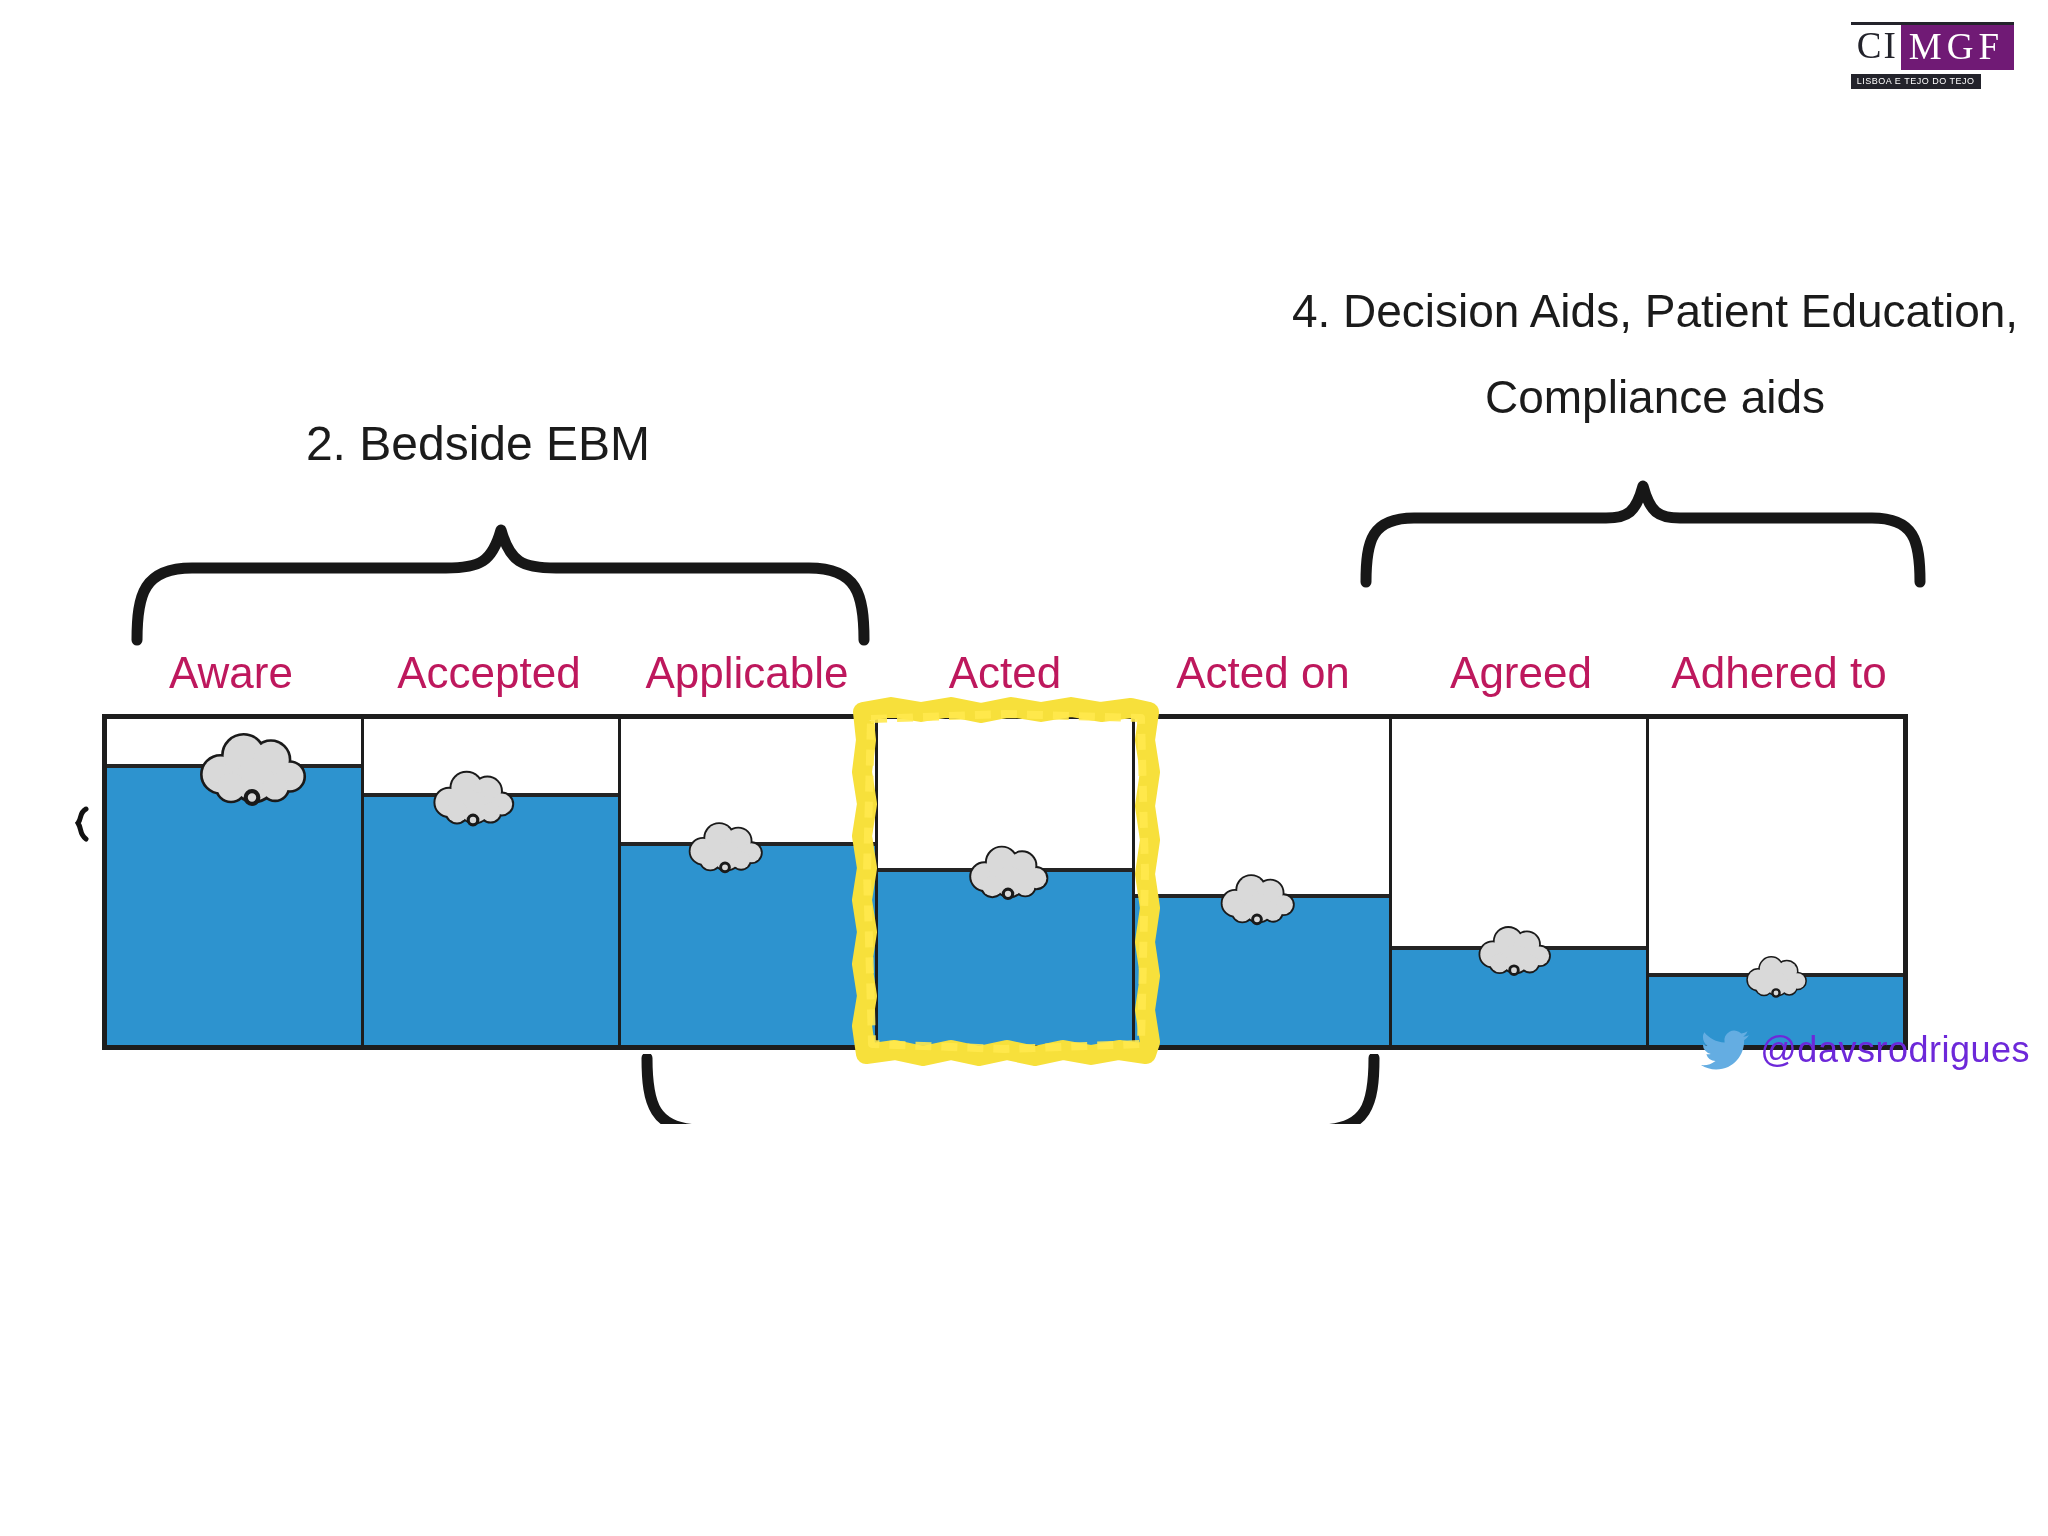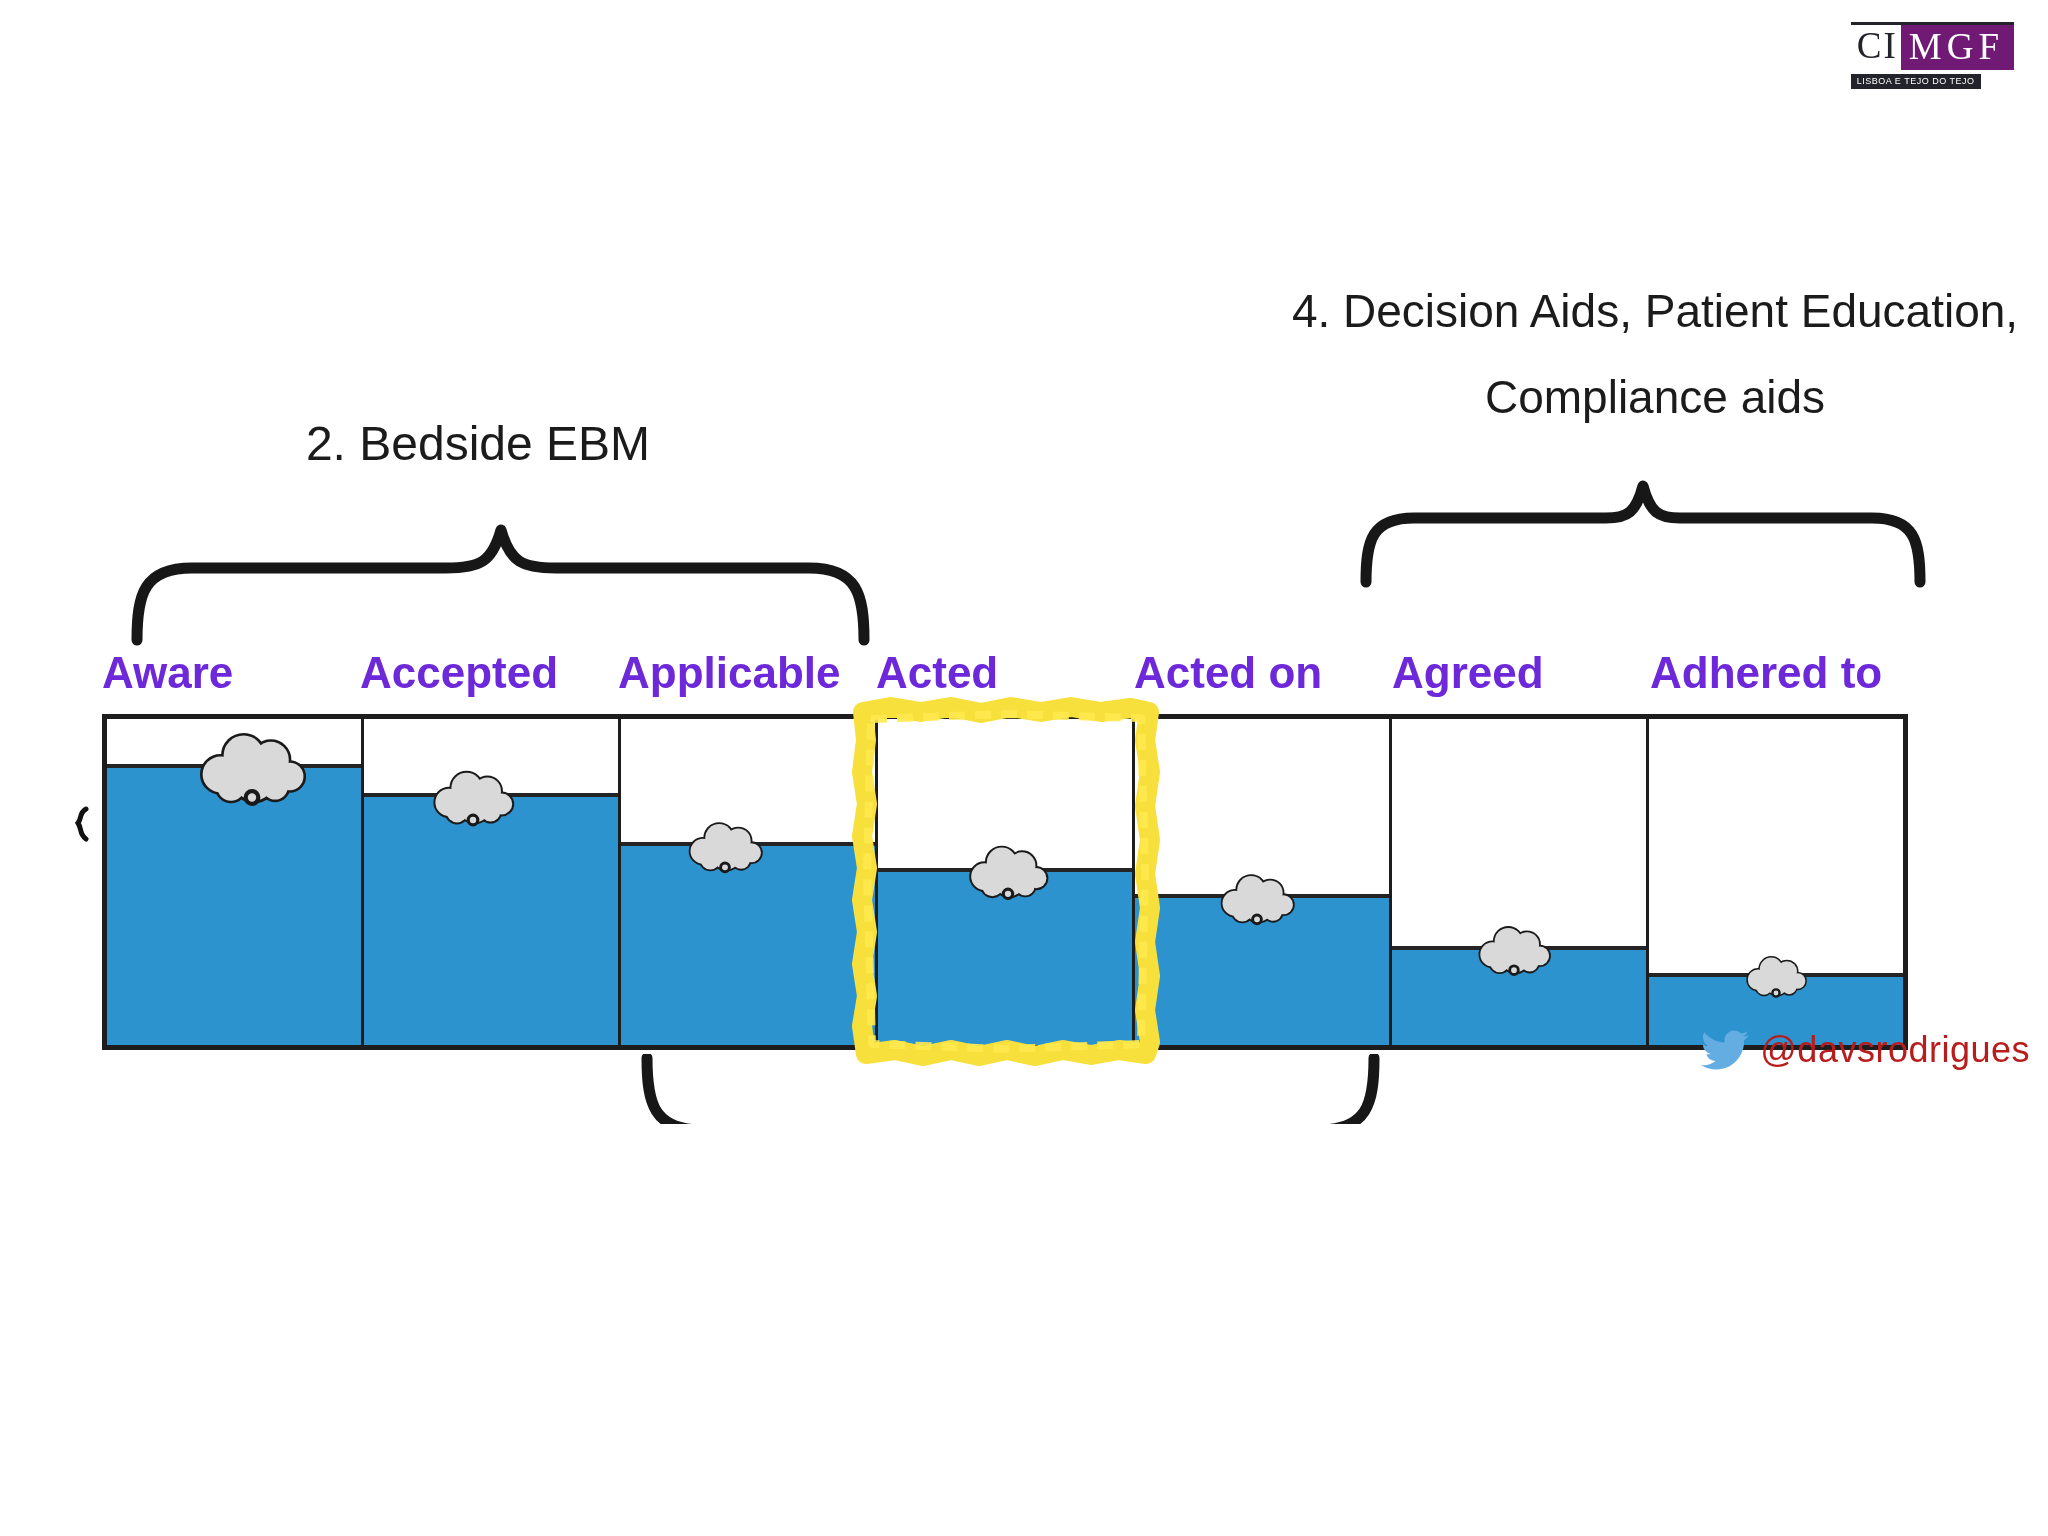--- a/index.html
+++ b/index.html
@@ -22,38 +22,38 @@
   
   .ann{position:absolute;font-weight:500;color:#1b1b1b;}
   .ann-bedside{left:268px;top:416px;width:420px;text-align:center;font-size:48px;}
   .ann-decision{left:1235px;top:284px;width:840px;text-align:center;font-size:46px;}
   .ann-decision .line2{margin-top:32px;}
 
   .brace{position:absolute;z-index:2;}
   .brace path{fill:none;stroke:#171717;stroke-width:11;stroke-linecap:round;stroke-linejoin:round;}
 
   
-  .col-label{position:absolute;top:648px;width:258px;
-    font-size:44px;font-weight:700;color:#6d28d9;white-space:nowrap;}
+  .col-label{position:absolute;top:648px;width:258px;text-align:center;
+    font-size:44px;font-weight:400;color:#be185d;white-space:nowrap;}
 
   
   .strip{position:absolute;left:102px;top:714px;width:1806px;height:336px;
     border:5px solid #1d1d1d;box-sizing:border-box;display:flex;background:#ffffff;}
   .tank{flex:1 1 0;position:relative;border-right:3px solid #1d1d1d;}
   .tank:last-child{border-right:none;}
   .water{position:absolute;left:0;right:0;bottom:0;background:#2d93cf;border-top:4px solid #242424;}
   .cloud{position:absolute;transform:translateX(-50%);z-index:3;}
 
   .yellow-frame{position:absolute;left:845px;top:692px;z-index:5;}
 
   .fragment{position:absolute;left:74px;top:806px;}
 
   
   .twitter{position:absolute;right:18px;bottom:50px;display:flex;align-items:center;gap:6px;}
-  .handle{font-size:36px;color:#b91c1c;letter-spacing:.5px;}
+  .handle{font-size:36px;color:#6d28d9;letter-spacing:.5px;}
 </style>
 </head>
 <body>
 
 <div class="slide">
 
   <svg width="0" height="0" style="position:absolute" aria-hidden="true">
     <defs>
       <g id="cloudShape">
         <g fill="#d9d9d9" stroke="#1a1a1a" stroke-width="5">

